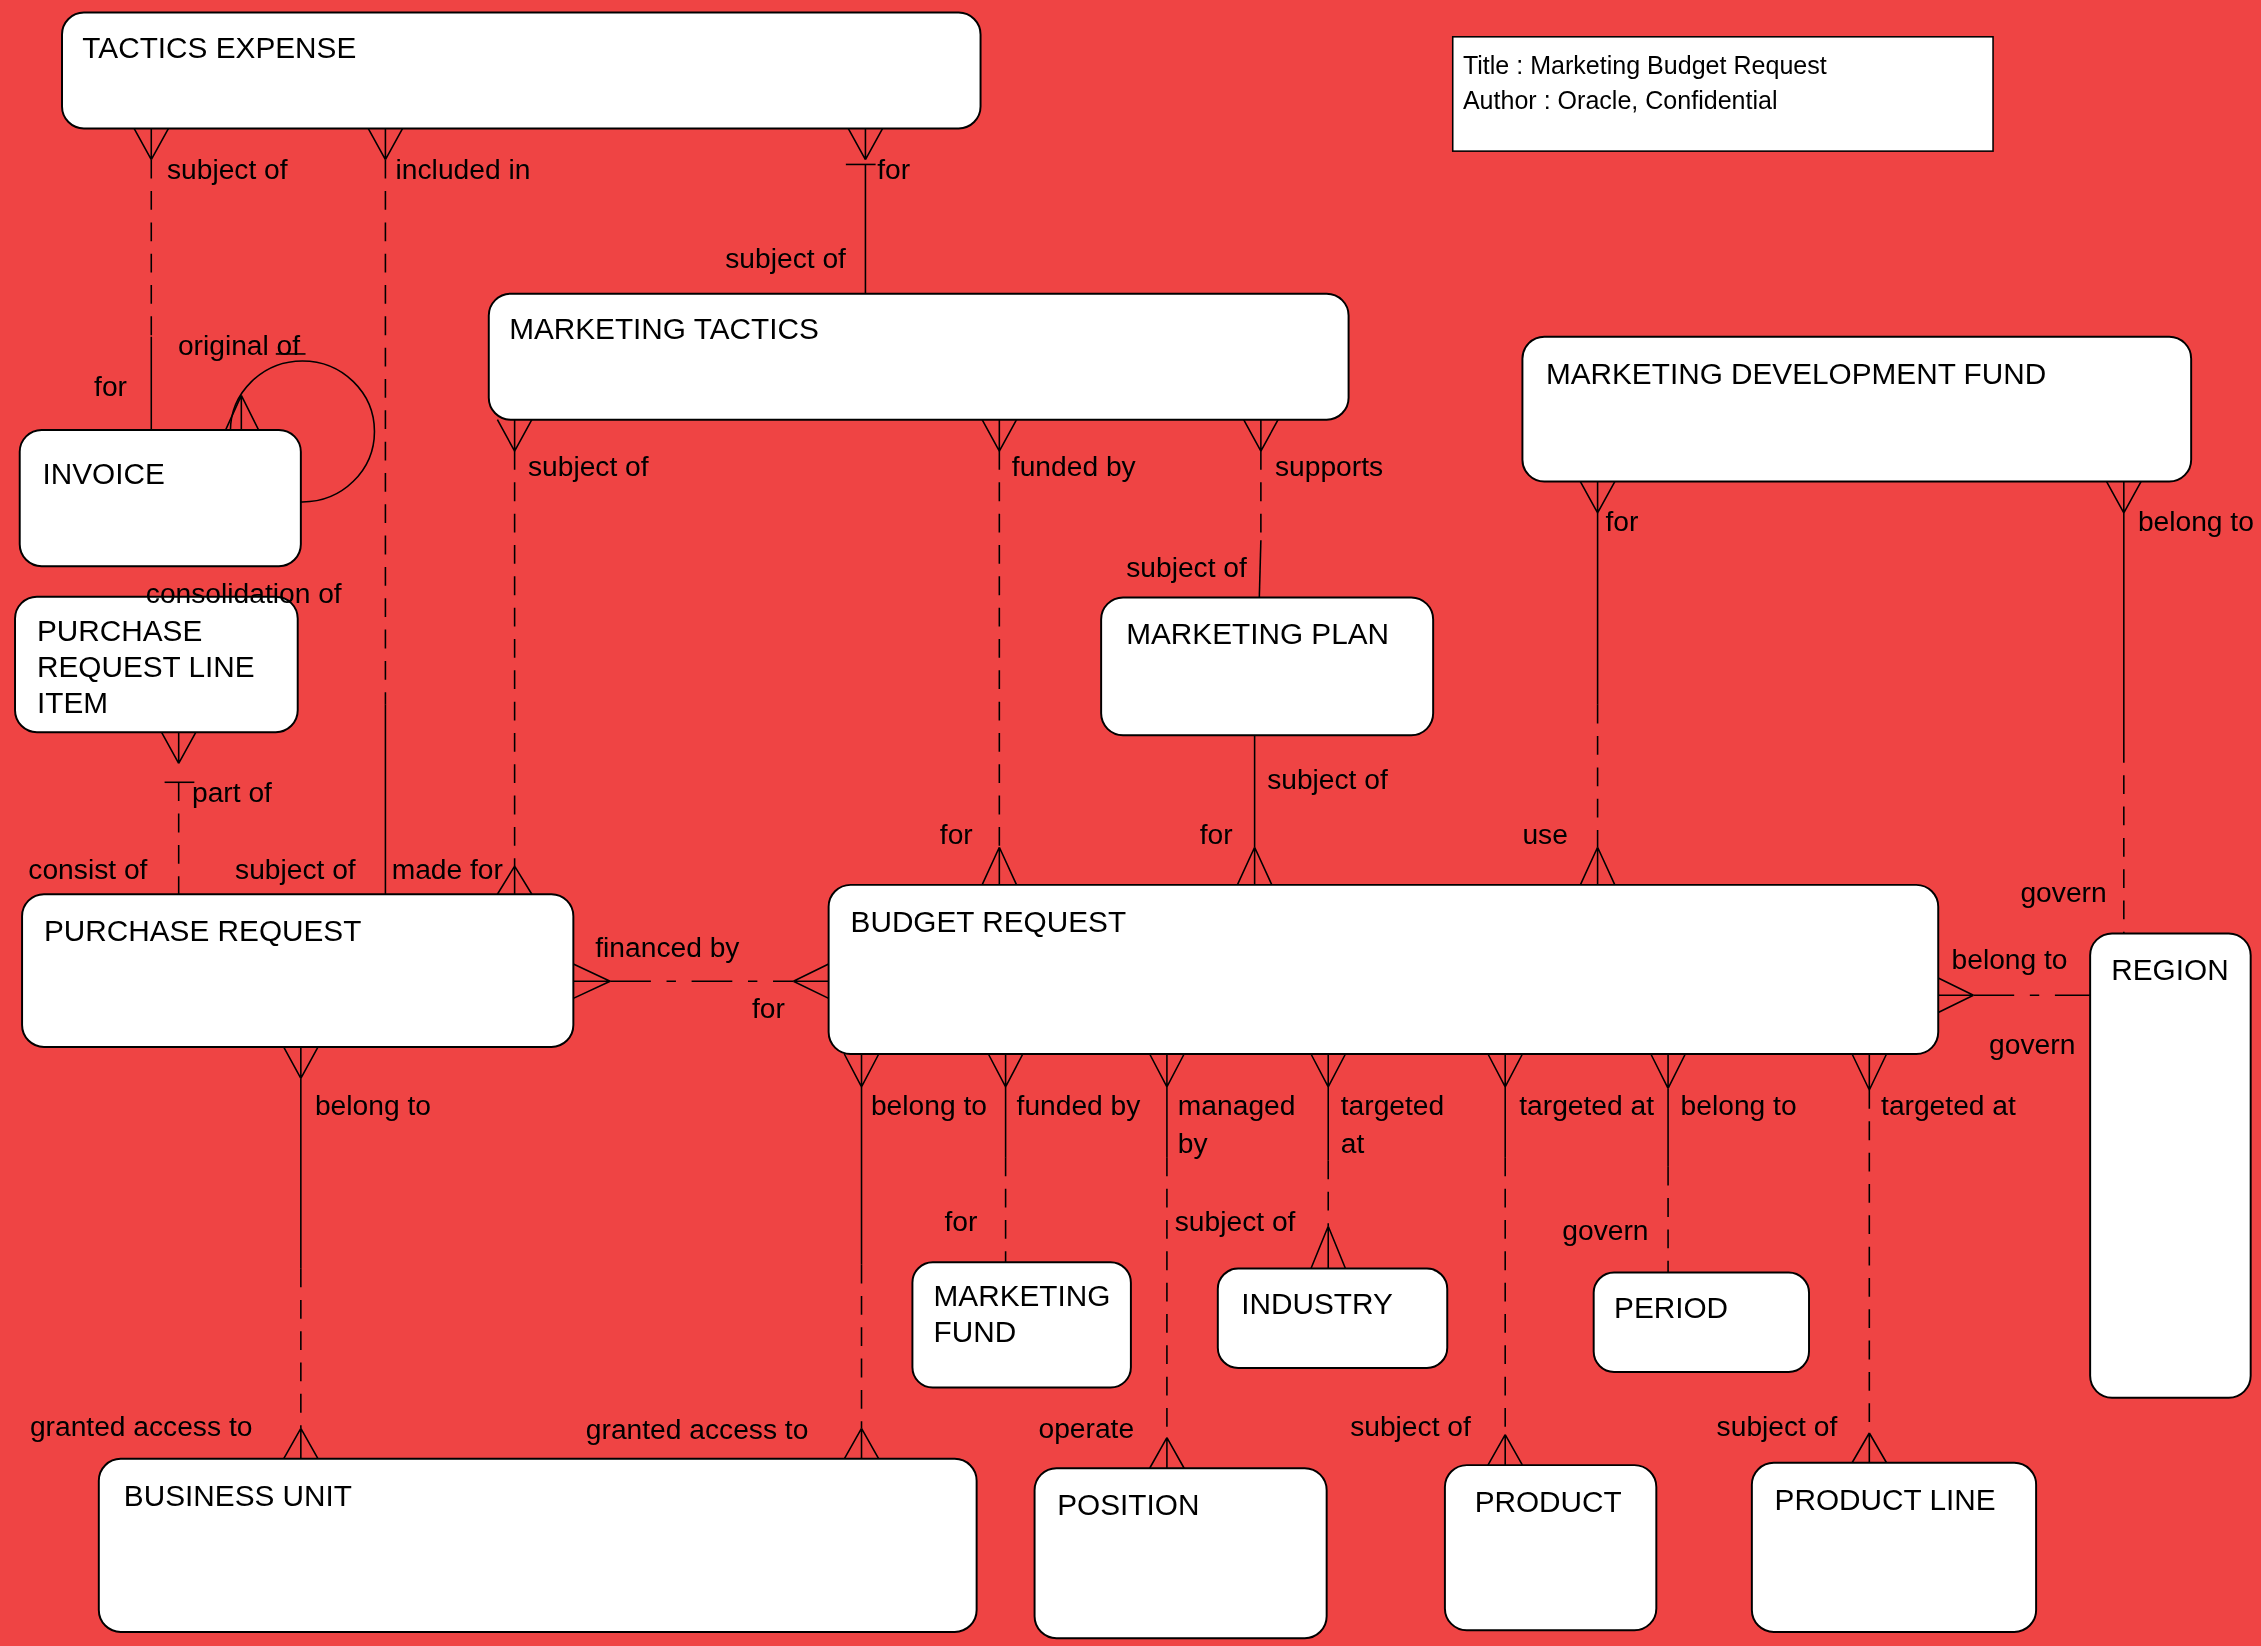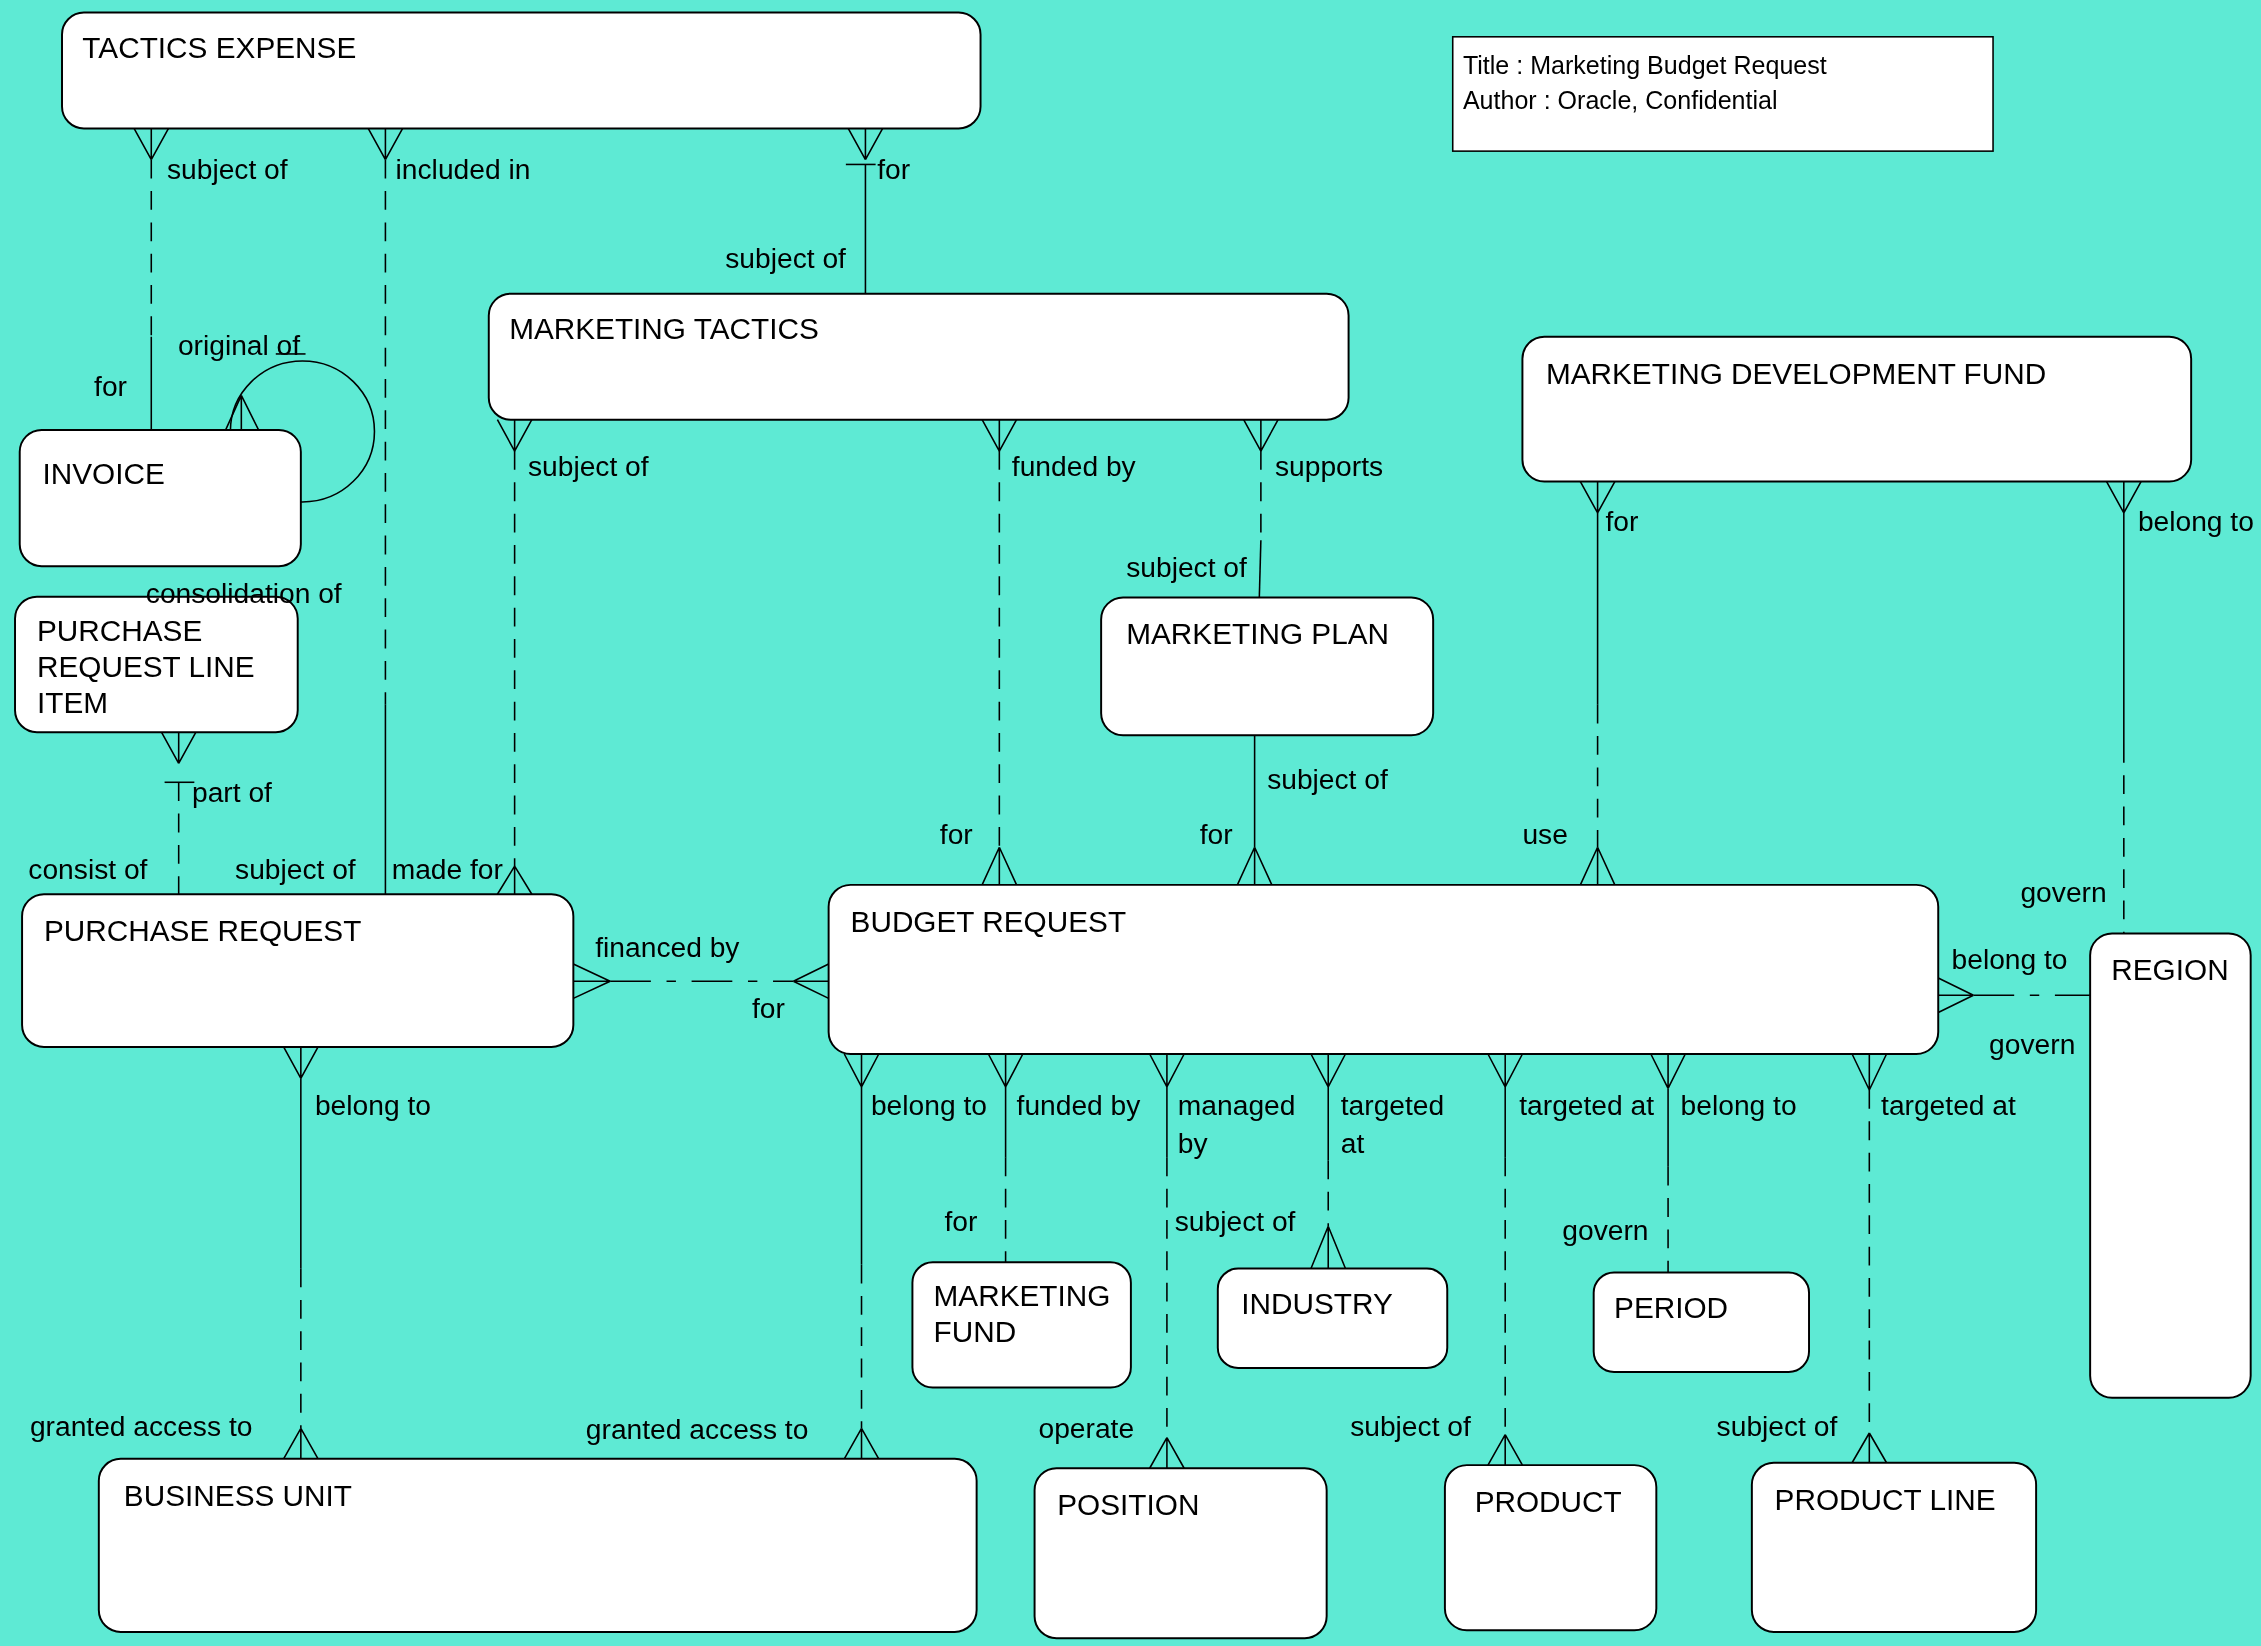--- a/index.html
+++ b/index.html
@@ -1,16 +1,16 @@
 <!DOCTYPE html>
 <html style="font-size:12.5px"><head>
 <meta charset="utf-8">
 <style>
   html,body { margin:0; padding:0; background:#ffffff; }
-  .stage { position:relative; width:2261px; height:1646px; background:#5eead4; }
+  .stage { position:relative; width:2261px; height:1646px; background:#ef4444; }
   svg { display:block; }
   text { font-family:"Liberation Sans", sans-serif; fill:#000; }
   .ename  { font-size:38px; }
   .rlabel { font-size:36px; }
   .tline  { font-size:32px; }
   .entity rect { fill:#ffffff; stroke:#000000; stroke-width:2.5; }
   .titlebox rect { fill:#ffffff; stroke:#000000; stroke-width:2; }
   path, ellipse { stroke:#000; stroke-width:2; fill:none; }
   .dash    { stroke-dasharray:24 16; }
   .dashdot { stroke-dasharray:52 20 12 20; }

